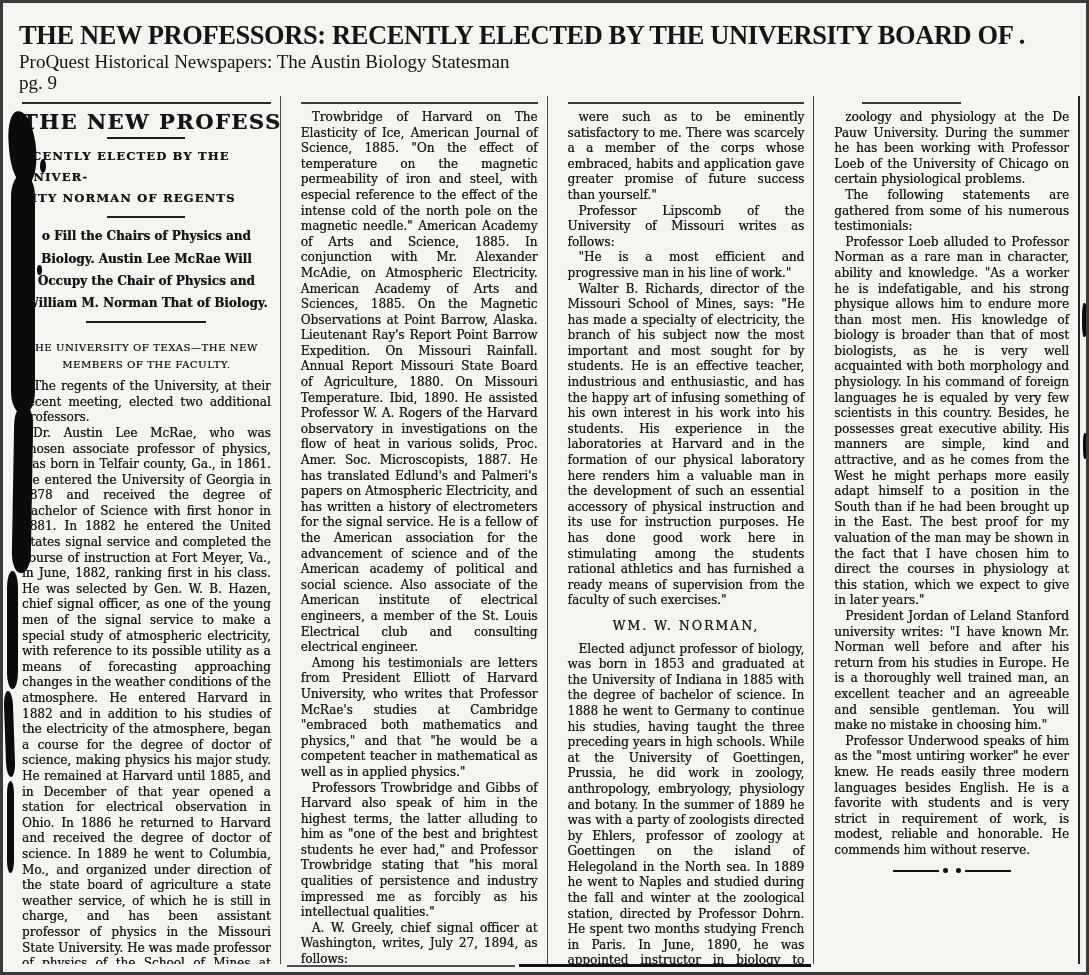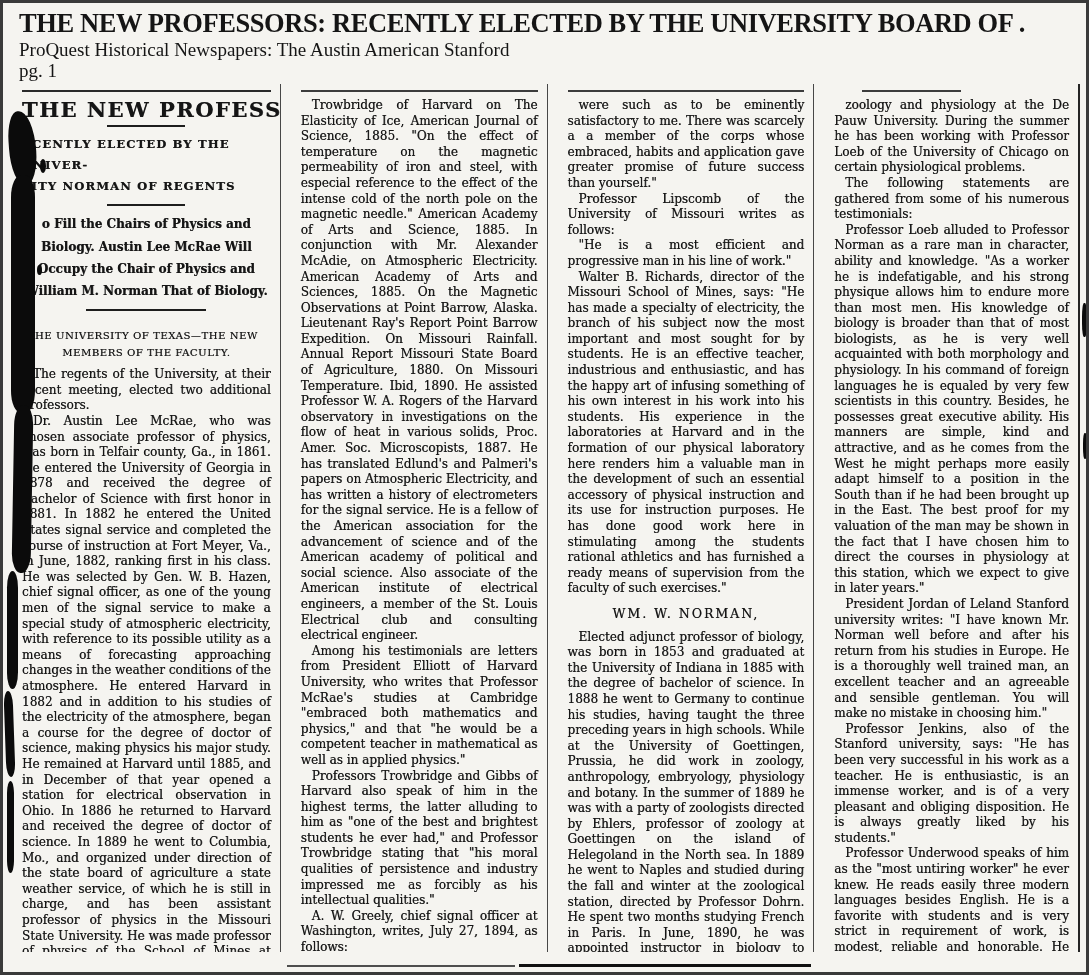--- a/index.html
+++ b/index.html
@@ -7,21 +7,21 @@
     position:relative;
     width:1089px;height:975px;
     box-sizing:border-box;
     background:#f5f4f0;
     border:3px solid #3a3a3a;
     overflow:hidden;
     font-family:"DejaVu Serif", serif;
     color:#151515;
   }
   
-  .hdr{padding:6px 14px 0 16px;font-family:"Liberation Serif", serif;}
+  .hdr{padding:6px 14px 0 16px;font-family:"Liberation Serif", serif;margin-top:12px;}
   .hdr .title{
     font-size:27px;font-weight:bold;letter-spacing:-0.4px;
     white-space:nowrap;margin:0;line-height:1.1;
     transform:scaleX(0.98);transform-origin:left;
   }
   .hdr .cite{font-size:19px;line-height:1.18;}
   .hdr .cite .it{font-style:italic;}
   .hdr .src{font-size:19px;line-height:1.18;}
   .hdr .pg{font-size:19px;line-height:1.1;}
   
@@ -90,22 +90,22 @@
   .bottom-rule-a{position:absolute;left:284px;top:962px;width:228px;height:2px;background:#4e4e4e;}
   .bottom-rule-b{position:absolute;left:516px;top:961px;width:292px;height:3px;background:#101010;}
 </style>
 </head>
 <body>
 
 <div class="page">
 
   <div class="hdr">
     <h1 class="title">THE NEW PROFESSORS: RECENTLY ELECTED BY THE UNIVERSITY BOARD OF .</h1>
-    <div class="src">ProQuest Historical Newspapers: The Austin American Stanford</div>
-    <div class="pg">pg. 1</div>
+    <div class="src">ProQuest Historical Newspapers: The Austin Biology Statesman</div>
+    <div class="pg">pg. 9</div>
   </div>
 
   <div class="body">
 
     <section class="col col1">
       <div class="head-box">
         <div class="headline">THE NEW PROFESSORS</div>
         <div class="rule short"></div>
         <div class="subhead"><span>ECENTLY ELECTED BY THE UNIVER-</span><br><span>SITY NORMAN OF REGENTS</span></div>
         <div class="rule short"></div>
@@ -133,21 +133,20 @@
       <p>Walter B. Richards, director of the Missouri School of Mines, says: "He has made a specialty of electricity, the branch of his subject now the most important and most sought for by students. He is an effective teacher, industrious and enthusiastic, and has the happy art of infusing something of his own interest in his work into his students. His experience in the laboratories at Harvard and in the formation of our physical laboratory here renders him a valuable man in the development of such an essential accessory of physical instruction and its use for instruction purposes. He has done good work here in stimulating among the students rational athletics and has furnished a ready means of supervision from the faculty of such exercises."</p>
       <div class="norman-head">WM. W. NORMAN,</div>
       <p>Elected adjunct professor of biology, was born in 1853 and graduated at the University of Indiana in 1885 with the degree of bachelor of science. In 1888 he went to Germany to continue his studies, having taught the three preceding years in high schools. While at the University of Goettingen, Prussia, he did work in zoology, anthropology, embryology, physiology and botany. In the summer of 1889 he was with a party of zoologists directed by Ehlers, professor of zoology at Goettingen on the island of Helegoland in the North sea. In 1889 he went to Naples and studied during the fall and winter at the zoological station, directed by Professor Dohrn. He spent two months studying French in Paris. In June, 1890, he was appointed instructor in biology to assist Dr. Jenkins at De Pauw University, Indiana. The following year Dr. Jenkins was made professor of physiology at Stanford University, California, and Dr. Underwood was elected professor of botany at De Pauw University, and Professor Norman was appointed instructor in charge of zoology and physiology. In June, 1894, he was elected professor of</p>
     </section>
 
     <section class="col col4">
       <p>zoology and physiology at the De Pauw University. During the summer he has been working with Professor Loeb of the University of Chicago on certain physiological problems.</p>
       <p>The following statements are gathered from some of his numerous testimonials:</p>
       <p>Professor Loeb alluded to Professor Norman as a rare man in character, ability and knowledge. "As a worker he is indefatigable, and his strong physique allows him to endure more than most men. His knowledge of biology is broader than that of most biologists, as he is very well acquainted with both morphology and physiology. In his command of foreign languages he is equaled by very few scientists in this country. Besides, he possesses great executive ability. His manners are simple, kind and attractive, and as he comes from the West he might perhaps more easily adapt himself to a position in the South than if he had been brought up in the East. The best proof for my valuation of the man may be shown in the fact that I have chosen him to direct the courses in physiology at this station, which we expect to give in later years."</p>
       <p>President Jordan of Leland Stanford university writes: "I have known Mr. Norman well before and after his return from his studies in Europe. He is a thoroughly well trained man, an excellent teacher and an agreeable and sensible gentleman. You will make no mistake in choosing him."</p>
-      <p>Professor Jenkins, also of the Stanford university, says: "He has been very successful in his work as a teacher. He is enthusiastic, is an immense worker, and is of a very pleasant and obliging disposition. He is always greatly liked by his students."</p>
       <p>Professor Underwood speaks of him as the "most untiring worker" he ever knew. He reads easily three modern languages besides English. He is a favorite with students and is very strict in requirement of work, is modest, reliable and honorable. He commends him without reserve.</p>
       <div class="end-dash">
         <span class="seg"></span>
           <span class="dot"></span>
           <span class="dot"></span>
           <span class="seg"></span>
       </div>
     </section>
 
   </div>

